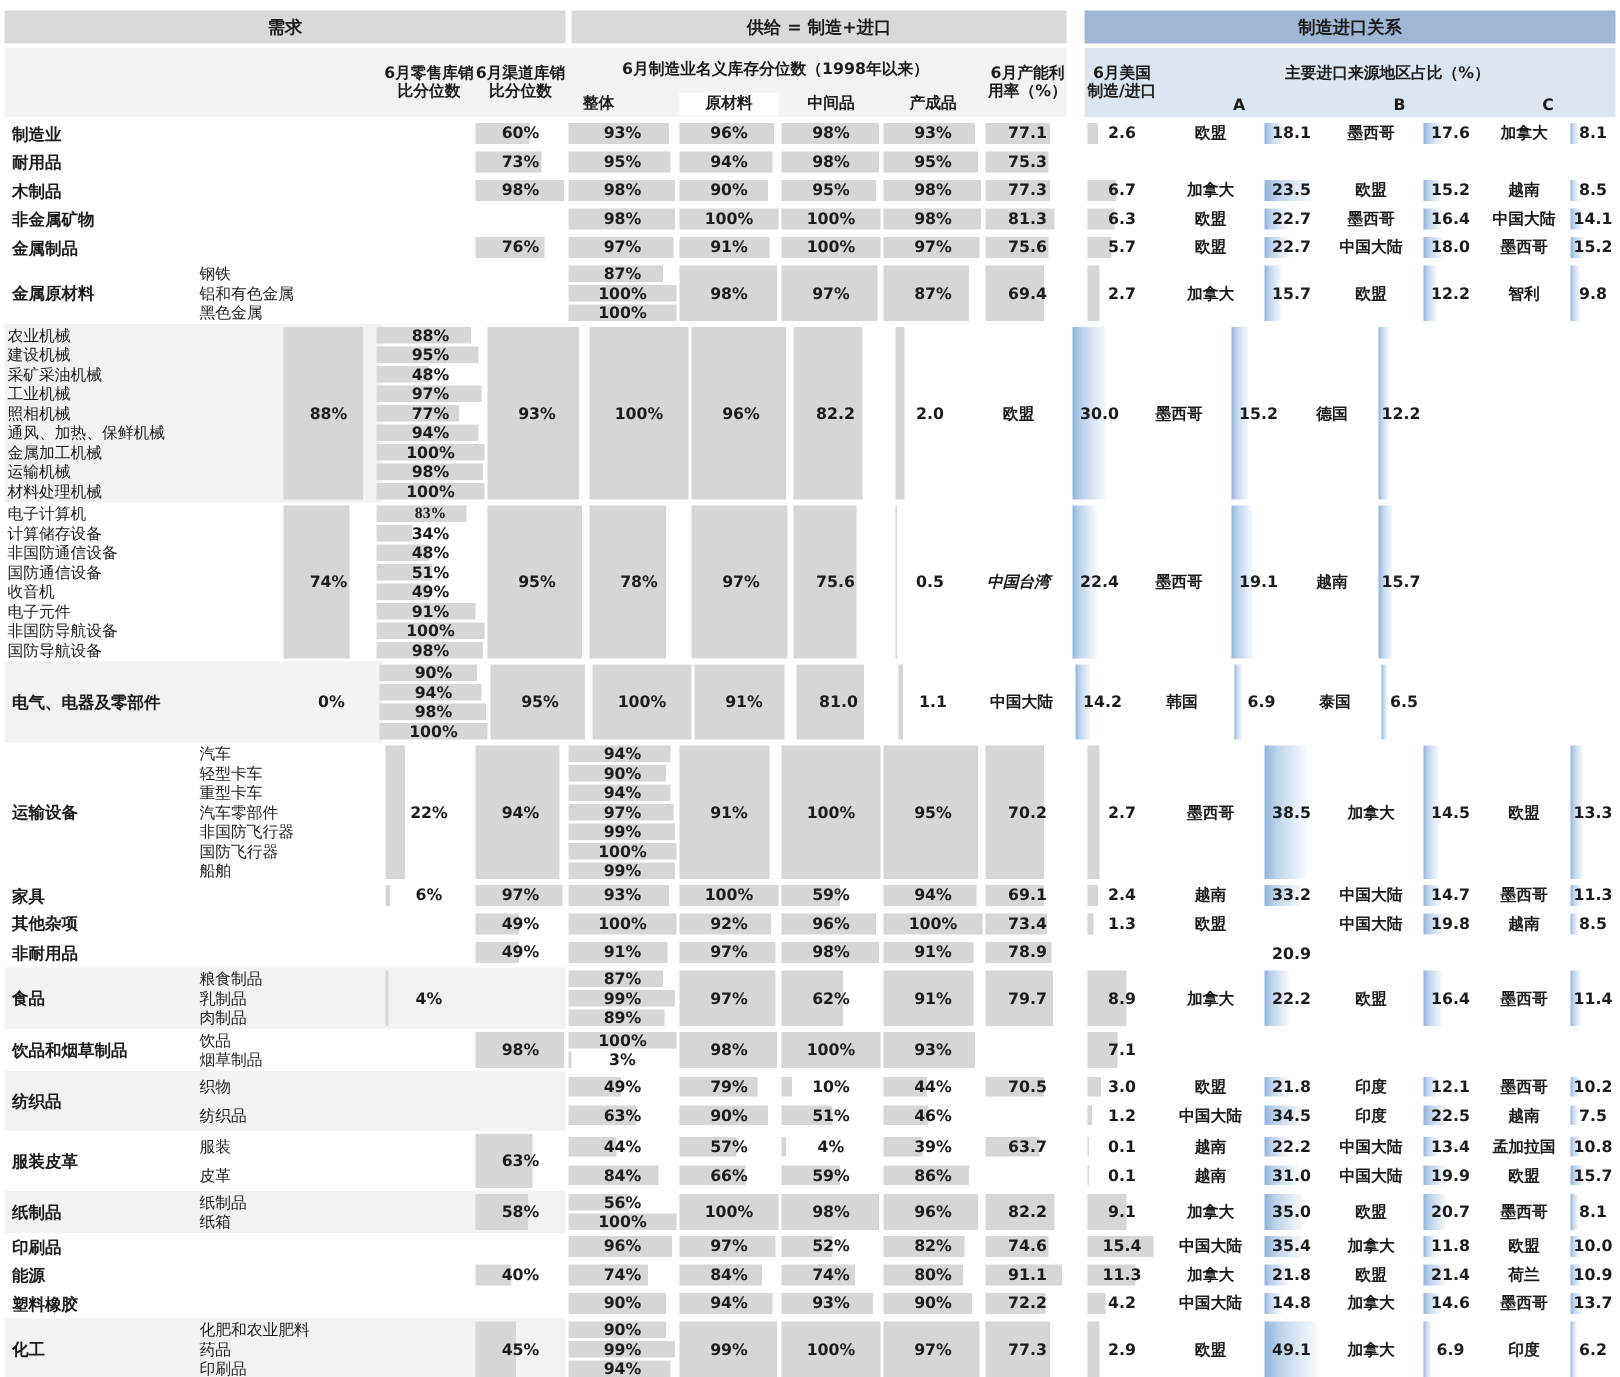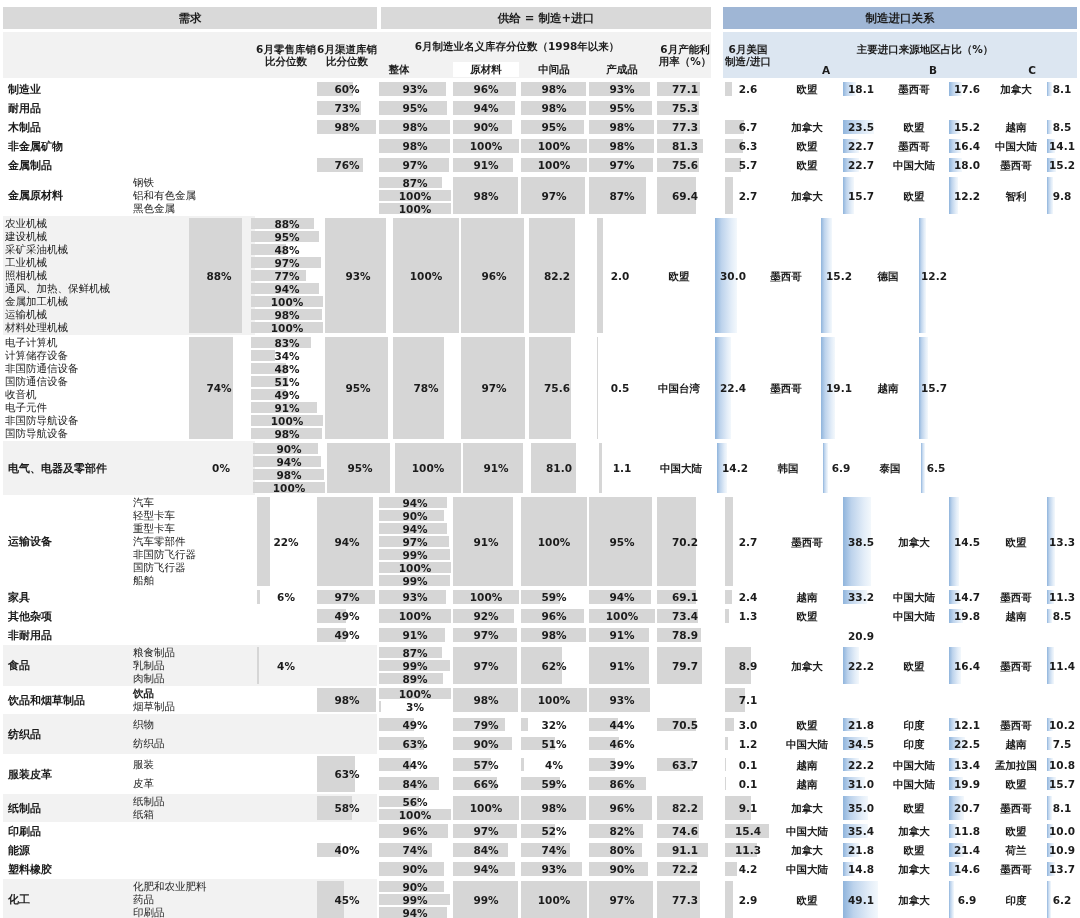--- a/index.html
+++ b/index.html
@@ -508,21 +508,21 @@
             <div class="line lbl" style="height: 13px;">电子元件</div>
             <div class="line lbl" style="height: 13px;">非国防导航设备</div>
             <div class="line lbl" style="height: 13px;">国防导航设备</div>
           </div>
           <div class="cell" style="width: 58px;"></div>
           <div class="cell" style="width: 60px;">
             <div class="gbar" style="width: 74%;"></div>
             <div class="num">74%</div>
           </div>
           <div class="cell" style="width: 72px;">
-            <div class="line" style="height: 13px;">
+            <div class="line" style="height: 13px; font-family: Liberation Serif, serif;">
               <div class="gbar" style="width: 83%;"></div>
               <div class="num">83%</div>
             </div>
             <div class="line" style="height: 13px;">
               <div class="gbar" style="width: 34%;"></div>
               <div class="num">34%</div>
             </div>
             <div class="line" style="height: 13px;">
               <div class="gbar" style="width: 48%;"></div>
               <div class="num">48%</div>
@@ -562,21 +562,21 @@
           </div>
           <div class="cell" style="width: 56px;">
             <div class="gbar" style="width: 75.6%;"></div>
             <div class="num">75.6</div>
           </div>
           <div class="cell" style="width: 8px;"></div>
           <div class="cell" style="width: 46px;">
             <div class="gbar" style="width: 3.125%;"></div>
             <div class="num">0.5</div>
           </div>
-          <div class="cell" style="width: 68px;">
+          <div class="cell" style="width: 68px; font-style: italic;">
             <div class="num">中国台湾</div>
           </div>
           <div class="cell" style="width: 36px;">
             <div class="bbar" style="width: 44.8%;"></div>
             <div class="num">22.4</div>
           </div>
           <div class="cell" style="width: 66px;">
             <div class="num">墨西哥</div>
           </div>
           <div class="cell" style="width: 36px;">
@@ -968,21 +968,21 @@
             <div class="num">墨西哥</div>
           </div>
           <div class="cell" style="width: 30px;">
             <div class="bbar" style="width: 22.8%;"></div>
             <div class="num">11.4</div>
           </div>
         </div>
         <div class="g" style="height: 28px;">
           <div class="cell c-l1" style="width: 126px;">饮品和烟草制品</div>
           <div class="cell c-l2" style="width: 124px;">
-            <div class="line lbl" style="height: 13px; font-weight: bold;">饮品</div>
+            <div class="line lbl" style="height: 13px;">饮品</div>
             <div class="line lbl" style="height: 13px;">烟草制品</div>
           </div>
           <div class="cell" style="width: 58px;"></div>
           <div class="cell" style="width: 60px;">
             <div class="gbar" style="width: 98%;"></div>
             <div class="num">98%</div>
           </div>
           <div class="cell" style="width: 72px;">
             <div class="line" style="height: 13px;">
               <div class="gbar" style="width: 100%;"></div>
@@ -1043,21 +1043,21 @@
               <div class="num">79%</div>
             </div>
             <div class="line tall" style="height: 19px;">
               <div class="gbar" style="width: 90%;"></div>
               <div class="num">90%</div>
             </div>
           </div>
           <div class="cell" style="width: 66px;">
             <div class="line tall" style="height: 19px;">
               <div class="gbar" style="width: 10%;"></div>
-              <div class="num">32%</div>
+              <div class="num">10%</div>
             </div>
             <div class="line tall" style="height: 19px;">
               <div class="gbar" style="width: 51%;"></div>
               <div class="num">51%</div>
             </div>
           </div>
           <div class="cell" style="width: 66px;">
             <div class="line tall" style="height: 19px;">
               <div class="gbar" style="width: 44%;"></div>
               <div class="num">44%</div>

